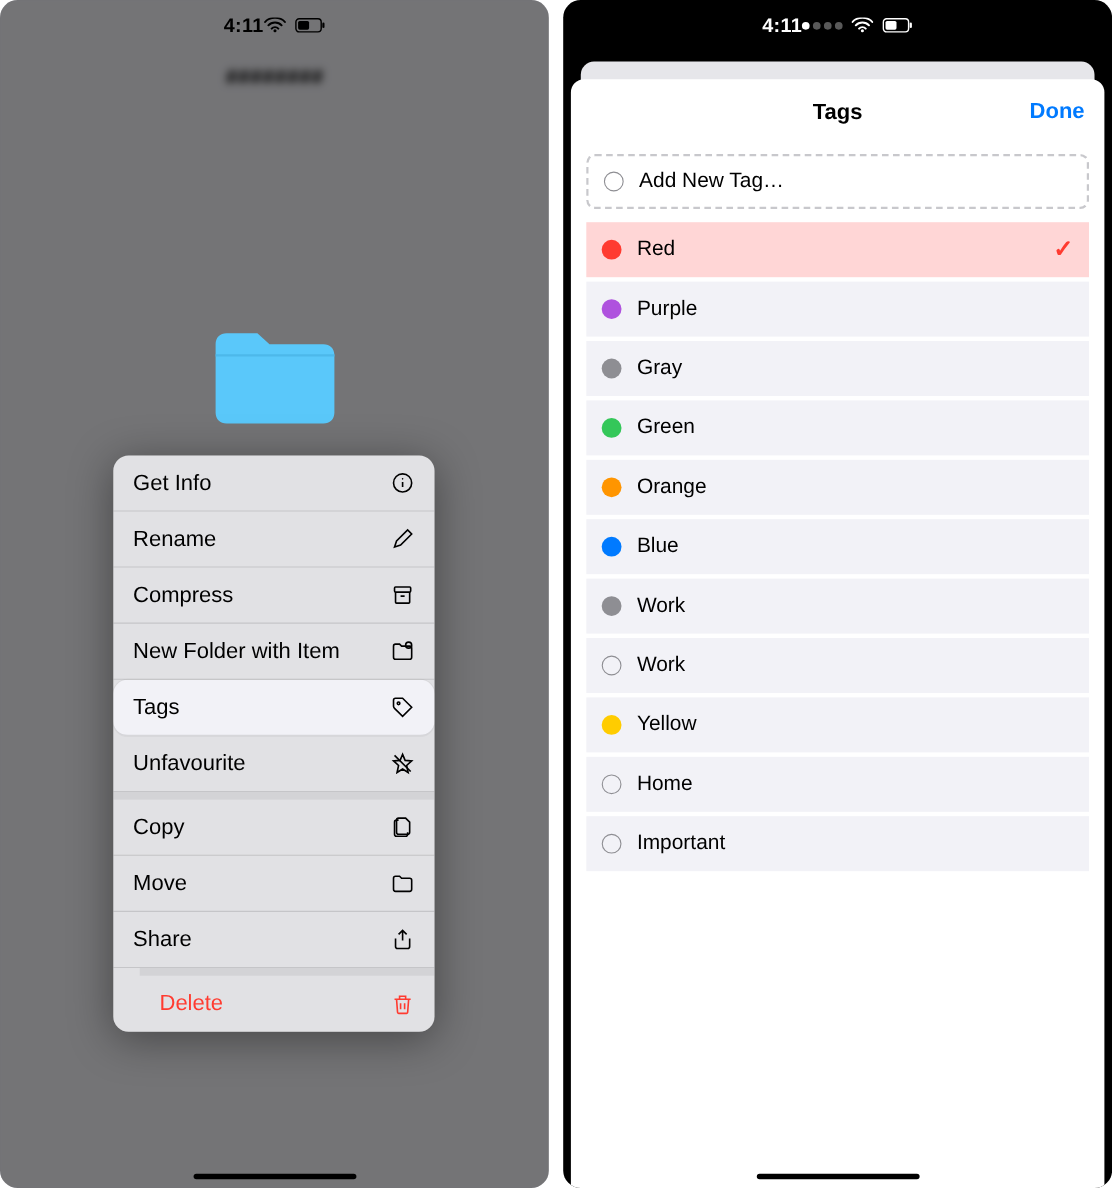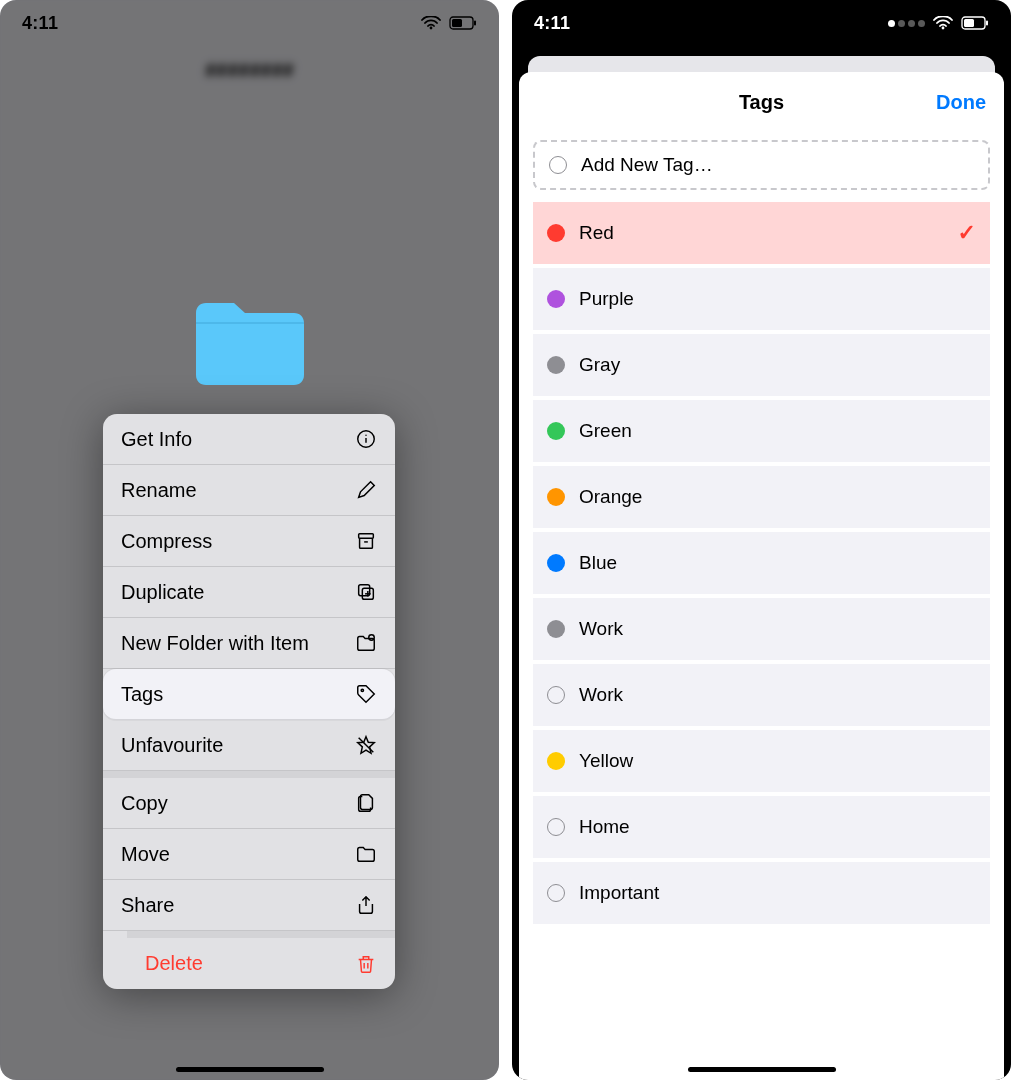--- a/index.html
+++ b/index.html
@@ -22,21 +22,21 @@
     
     .left-phone { background: #f2f2f7; }
     .dim-overlay {
       position: absolute; inset: 0;
       background: rgba(0,0,0,0.52);
       z-index: 5;
     }
     .sb { 
       position: relative;
       height: 46px;
-      display: flex; align-items: center; justify-content: space-between;
+      display: flex; align-items: center; justify-content: center;
       padding: 0 22px;
       z-index: 2;
     }
     .sb-time { font-size: 18px; font-weight: 600; letter-spacing: 0.3px; }
     .sb-right { display: flex; align-items: center; gap: 8px; }
     .dots { display: flex; gap: 3px; }
     .dots span { width: 7px; height: 7px; border-radius: 50%; background: #000; opacity: 0.25; }
     .dots span:first-child { opacity: 1; }
     .wifi, .battery { display:inline-flex; }
     .battery svg, .wifi svg { display:block; }
@@ -132,21 +132,21 @@
       border: 2px dashed #c8c8cc;
       border-radius: 8px;
       display:flex; align-items:center; gap: 14px;
       padding: 0 14px;
       font-size: 19px;
     }
     .add-new .circle { width: 18px; height: 18px; border:1.5px solid #8e8e93; border-radius:50%; }
     .tag-list { display:flex; flex-direction:column; gap: 0; padding: 0 14px; }
     .tag-row {
       background: #f2f2f7;
-      height: 62px;
+      height: 50px;
       display:flex; align-items:center; gap: 14px;
       padding: 0 14px;
       font-size: 19px;
       border-radius: 0;
       margin-bottom: 4px;
     }
     .tag-row.selected { background: #ffd6d6; }
     .tag-dot { width: 18px; height: 18px; border-radius: 50%; flex: 0 0 18px; }
     .tag-dot.hollow { background: transparent; border: 1.5px solid #8e8e93; }
     .tag-label { flex: 1; }
@@ -213,31 +213,20 @@
         <span>Compress</span>
         <span class="ctx-icon">
           <svg viewBox="0 0 24 24">
             <rect x="4" y="4" width="16" height="5" rx="1"></rect>
             <path d="M5 9 V19 C5 20 6 20 6 20 H18 C18 20 19 20 19 19 V9"></path>
             <line x1="10" y1="13" x2="14" y2="13"></line>
           </svg>
         </span>
       </div>
       <div class="ctx-item">
-        <span>Duplicate</span>
-        <span class="ctx-icon">
-          <svg viewBox="0 0 24 24">
-            <rect x="4" y="4" width="12" height="12" rx="2"></rect>
-            <rect x="8" y="8" width="12" height="12" rx="2"></rect>
-            <line x1="14" y1="11" x2="14" y2="17"></line>
-            <line x1="11" y1="14" x2="17" y2="14"></line>
-          </svg>
-        </span>
-      </div>
-      <div class="ctx-item">
         <span>New Folder with Item</span>
         <span class="ctx-icon">
           <svg viewBox="0 0 24 24">
             <path d="M3 7 C3 6 4 5 5 5 H9 L11 7 H19 C20 7 21 8 21 9 V18 C21 19 20 20 19 20 H5 C4 20 3 19 3 18 Z"></path>
             <circle cx="18" cy="6" r="3"></circle>
           </svg>
         </span>
       </div>
       <div class="ctx-item highlight">
         <span>Tags</span>

